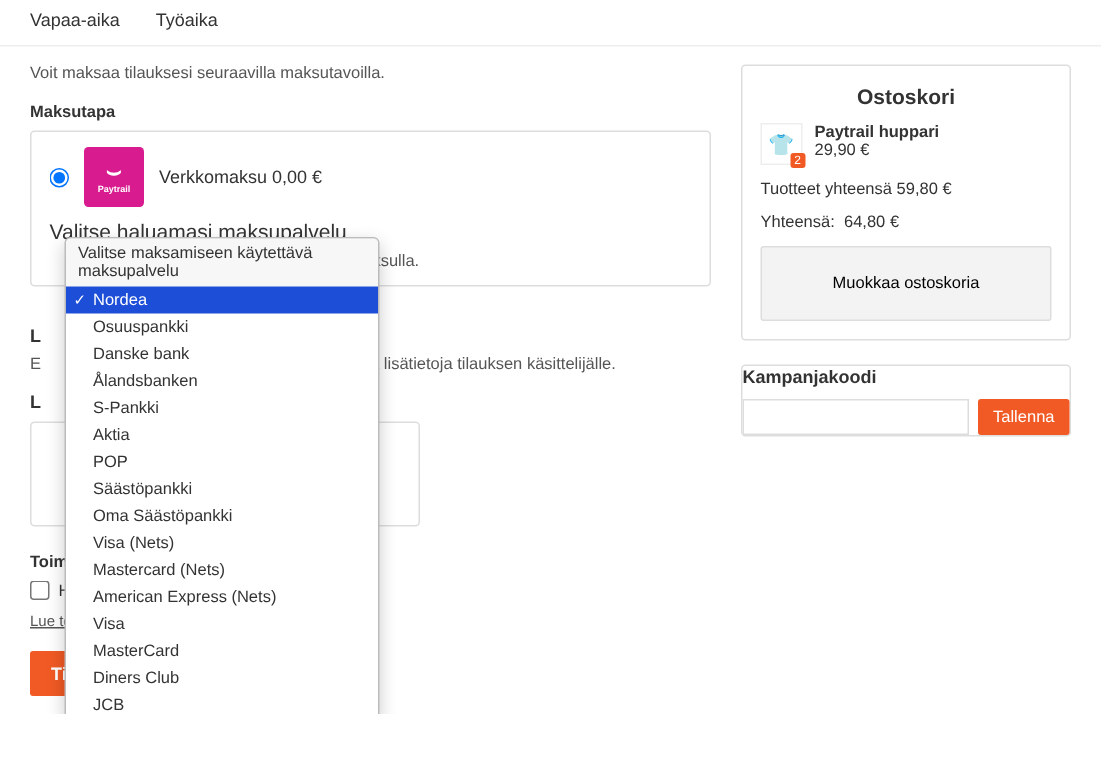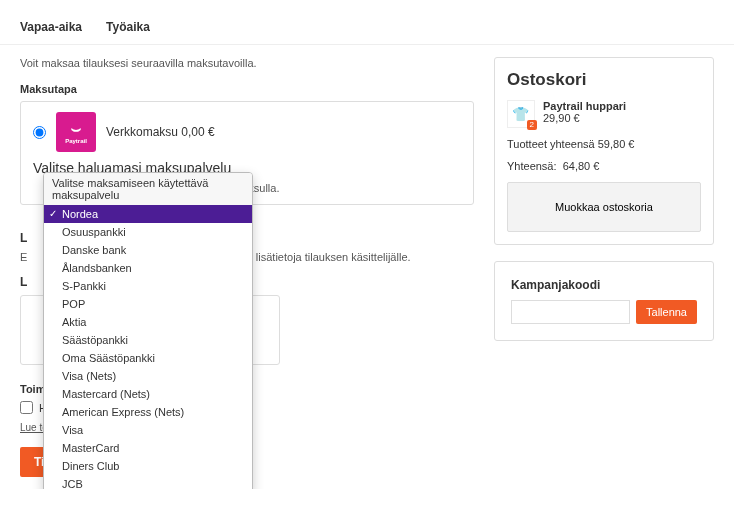--- a/index.html
+++ b/index.html
@@ -1,58 +1,58 @@
 <!DOCTYPE html>
 <html><head>
 <meta charset="utf-8">
 <style>
   * { box-sizing: border-box; margin: 0; padding: 0; }
   body { font-family: Arial, Helvetica, sans-serif; font-size: 12px; color: #333; background: #fff; width: 734px; }
-  .topnav { display: flex; gap: 24px; padding: 20px 20px 10px; border-bottom: 1px solid #eee; font-weight: bold; }
+  .topnav { display: flex; gap: 24px; padding: 6px 20px 10px; border-bottom: 1px solid #eee; }
   .topnav a { color: #333; text-decoration: none; font-size: 12px; }
   .container { display: flex; padding: 12px 20px; gap: 20px; align-items: flex-start; }
   .left { flex: 1; min-width: 0; }
   .right { width: 220px; }
   h1 { font-size: 18px; font-weight: bold; margin-bottom: 6px; }
   .subtitle { font-size: 11px; color: #555; margin-bottom: 14px; }
   .section-label { font-size: 11px; font-weight: bold; margin-bottom: 6px; }
   .payment-box { border: 1px solid #ddd; border-radius: 3px; padding: 10px 12px; position: relative; }
   .radio-row { display: flex; align-items: center; gap: 10px; margin-bottom: 8px; }
   .radio-row input[type=radio] { margin-top: 0; }
   .paytrail-logo { width: 40px; height: 40px; background: #d81b8f; border-radius: 3px; display: flex; flex-direction: column; align-items: center; justify-content: center; color: #fff; font-size: 6px; font-weight: bold; line-height: 1; }
   .paytrail-logo .bag { font-size: 16px; line-height: 1; margin-bottom: 1px; }
   .radio-label { font-size: 12px; }
   .select-label { font-size: 14px; margin-bottom: 2px; }
   .note { font-size: 11px; color: #555; margin-top: 6px; }
   .dropdown { position: absolute; left: 22px; top: 70px; width: 210px; background: #fff; border: 1px solid #bbb; border-radius: 4px; box-shadow: 0 4px 12px rgba(0,0,0,0.2); z-index: 10; overflow: hidden; }
   .dropdown-header { font-size: 11px; padding: 4px 8px; color: #333; background: #f7f7f7; }
   .dropdown-item { font-size: 11px; padding: 3px 8px 3px 18px; cursor: pointer; position: relative; }
-  .dropdown-item.selected { background: #4c1d95; color: #fff; }
+  .dropdown-item.selected { background: #1d4ed8; color: #fff; }
   .dropdown-item.selected::before { content: "✓"; position: absolute; left: 5px; font-size: 10px; }
   .section-gap { height: 26px; }
   .cut-label { font-size: 12px; font-weight: bold; margin-bottom: 6px; }
   .cut-text { font-size: 11px; color: #555; margin-bottom: 12px; }
   .textarea-stub { border: 1px solid #ddd; border-radius: 3px; height: 70px; width: 260px; }
   .terms { margin-top: 18px; }
   .terms-label { font-size: 11px; font-weight: bold; margin-bottom: 6px; }
   .checkbox-row { display: flex; align-items: center; gap: 6px; font-size: 11px; margin-bottom: 6px; }
   .read-terms { font-size: 10px; color: #555; text-decoration: underline; cursor: pointer; display: inline-block; margin-bottom: 14px; }
   .order-btn { background: #f15a24; color: #fff; border: none; padding: 8px 14px; font-size: 12px; font-weight: bold; border-radius: 2px; cursor: pointer; }
   .cart-box { border: 1px solid #ddd; border-radius: 3px; padding: 12px; margin-bottom: 16px; }
-  .cart-title { font-size: 17px; font-weight: bold; margin-bottom: 10px; }
+  .cart-title { font-size: 14px; font-weight: bold; margin-bottom: 10px; text-align: center; }
   .cart-row { display: flex; gap: 8px; margin-bottom: 10px; align-items: flex-start; }
   .cart-thumb { width: 28px; height: 28px; background: #fff; border: 1px solid #eee; display: flex; align-items: center; justify-content: center; position: relative; }
   .cart-thumb-inner { font-size: 14px; color: #d81b8f; }
   .cart-qty-badge { position: absolute; bottom: -3px; right: -3px; background: #f15a24; color: #fff; font-size: 8px; padding: 0 3px; border-radius: 2px; line-height: 10px; }
   .cart-item-info { font-size: 11px; }
   .cart-item-name { font-weight: bold; }
   .cart-line { font-size: 11px; margin: 8px 0; }
   .cart-total { font-size: 11px; margin: 10px 0; }
   .modify-cart { display: block; width: 100%; background: #f3f3f3; border: 1px solid #ddd; padding: 18px; font-size: 11px; text-align: center; cursor: pointer; border-radius: 2px; }
-  .promo-box { border: 1px solid #ddd; border-radius: 3px; padding: 16px; }
+  .promo-box { border: 1px solid #ddd; border-radius: 3px; padding: 0; }
   .promo-title { font-size: 12px; font-weight: bold; margin-bottom: 8px; }
   .promo-row { display: flex; gap: 6px; }
   .promo-input { flex: 1; border: 1px solid #ddd; padding: 5px; font-size: 11px; min-width: 0; }
   .promo-btn { background: #f15a24; color: #fff; border: none; padding: 6px 10px; font-size: 11px; cursor: pointer; border-radius: 2px; }
 </style>
 </head>
 <body>
 
 <div class="topnav">
   <a href="#">Vapaa-aika</a>
@@ -77,22 +77,22 @@
       <div class="select-label">Valitse haluamasi maksupalvelu</div>
 
       <div class="dropdown">
         <div class="dropdown-header">Valitse maksamiseen käytettävä maksupalvelu</div>
         <div id="dropdown-options">
             <div class="dropdown-item selected">Nordea</div>
             <div class="dropdown-item">Osuuspankki</div>
             <div class="dropdown-item">Danske bank</div>
             <div class="dropdown-item">Ålandsbanken</div>
             <div class="dropdown-item">S-Pankki</div>
+            <div class="dropdown-item">Aktia</div>
             <div class="dropdown-item">POP</div>
-            <div class="dropdown-item">Aktia</div>
             <div class="dropdown-item">Säästöpankki</div>
             <div class="dropdown-item">Oma Säästöpankki</div>
             <div class="dropdown-item">Visa (Nets)</div>
             <div class="dropdown-item">Mastercard (Nets)</div>
             <div class="dropdown-item">American Express (Nets)</div>
             <div class="dropdown-item">Visa</div>
             <div class="dropdown-item">MasterCard</div>
             <div class="dropdown-item">Diners Club</div>
             <div class="dropdown-item">JCB</div>
           </div>

